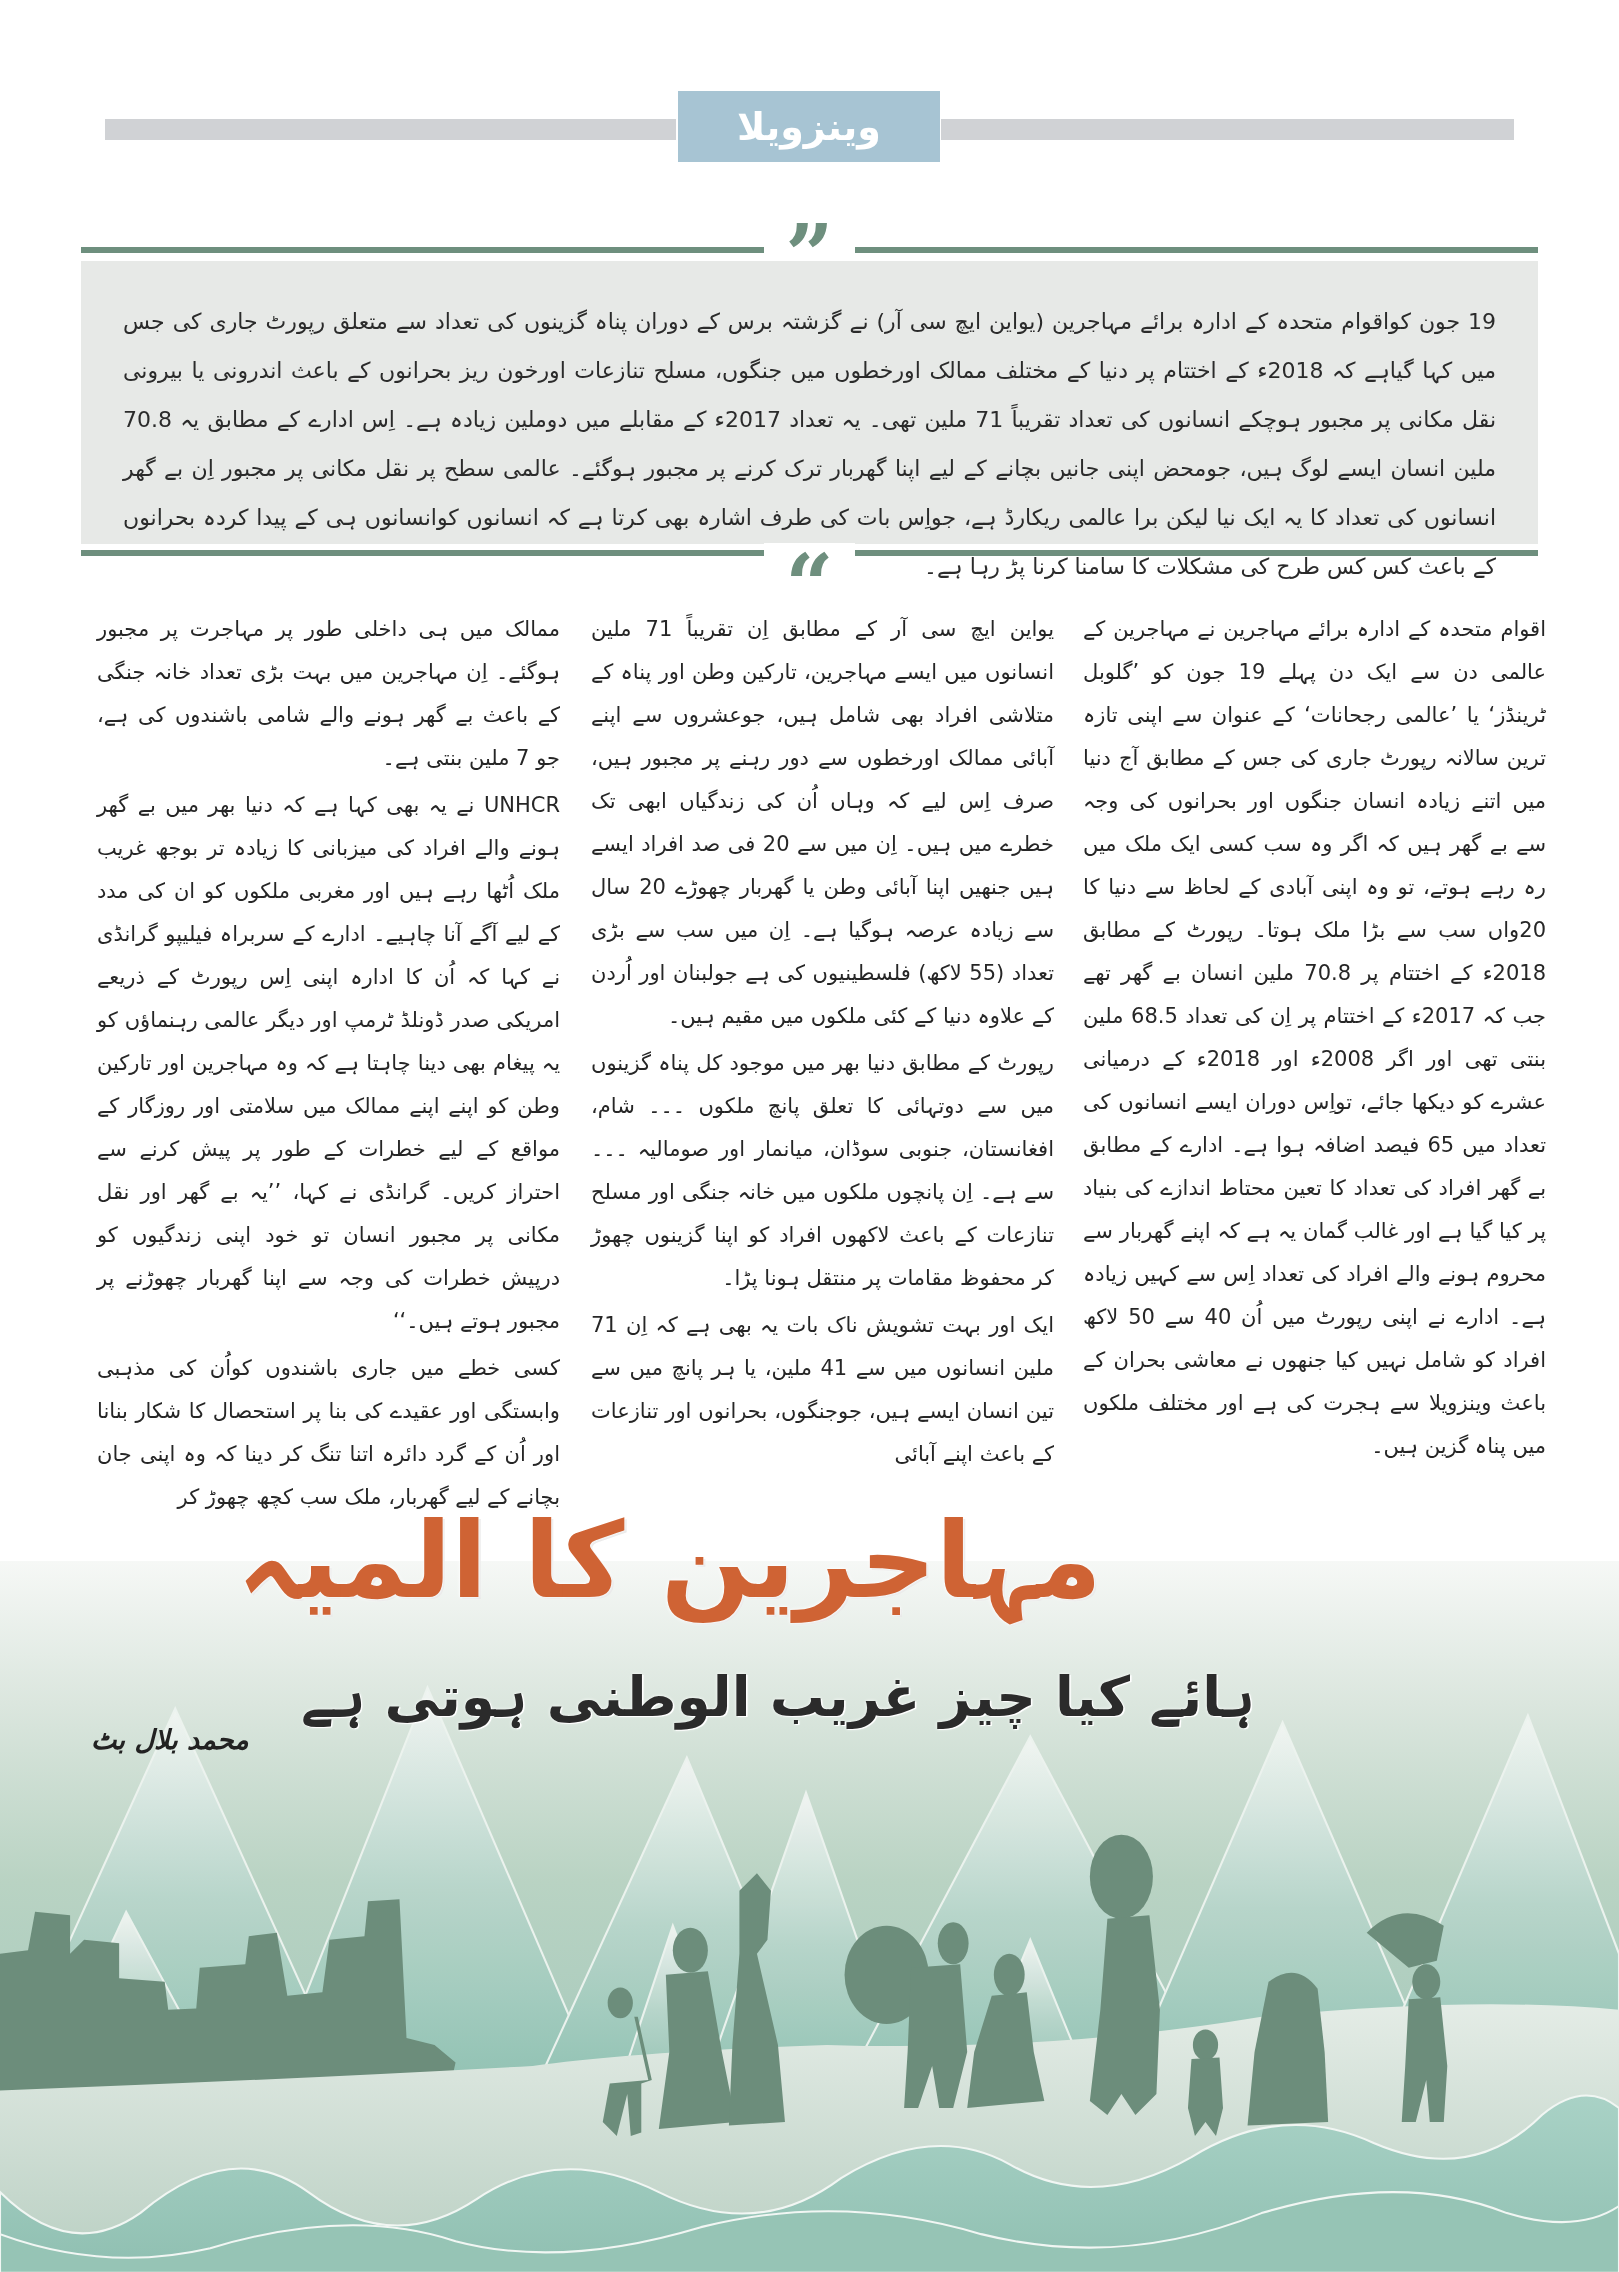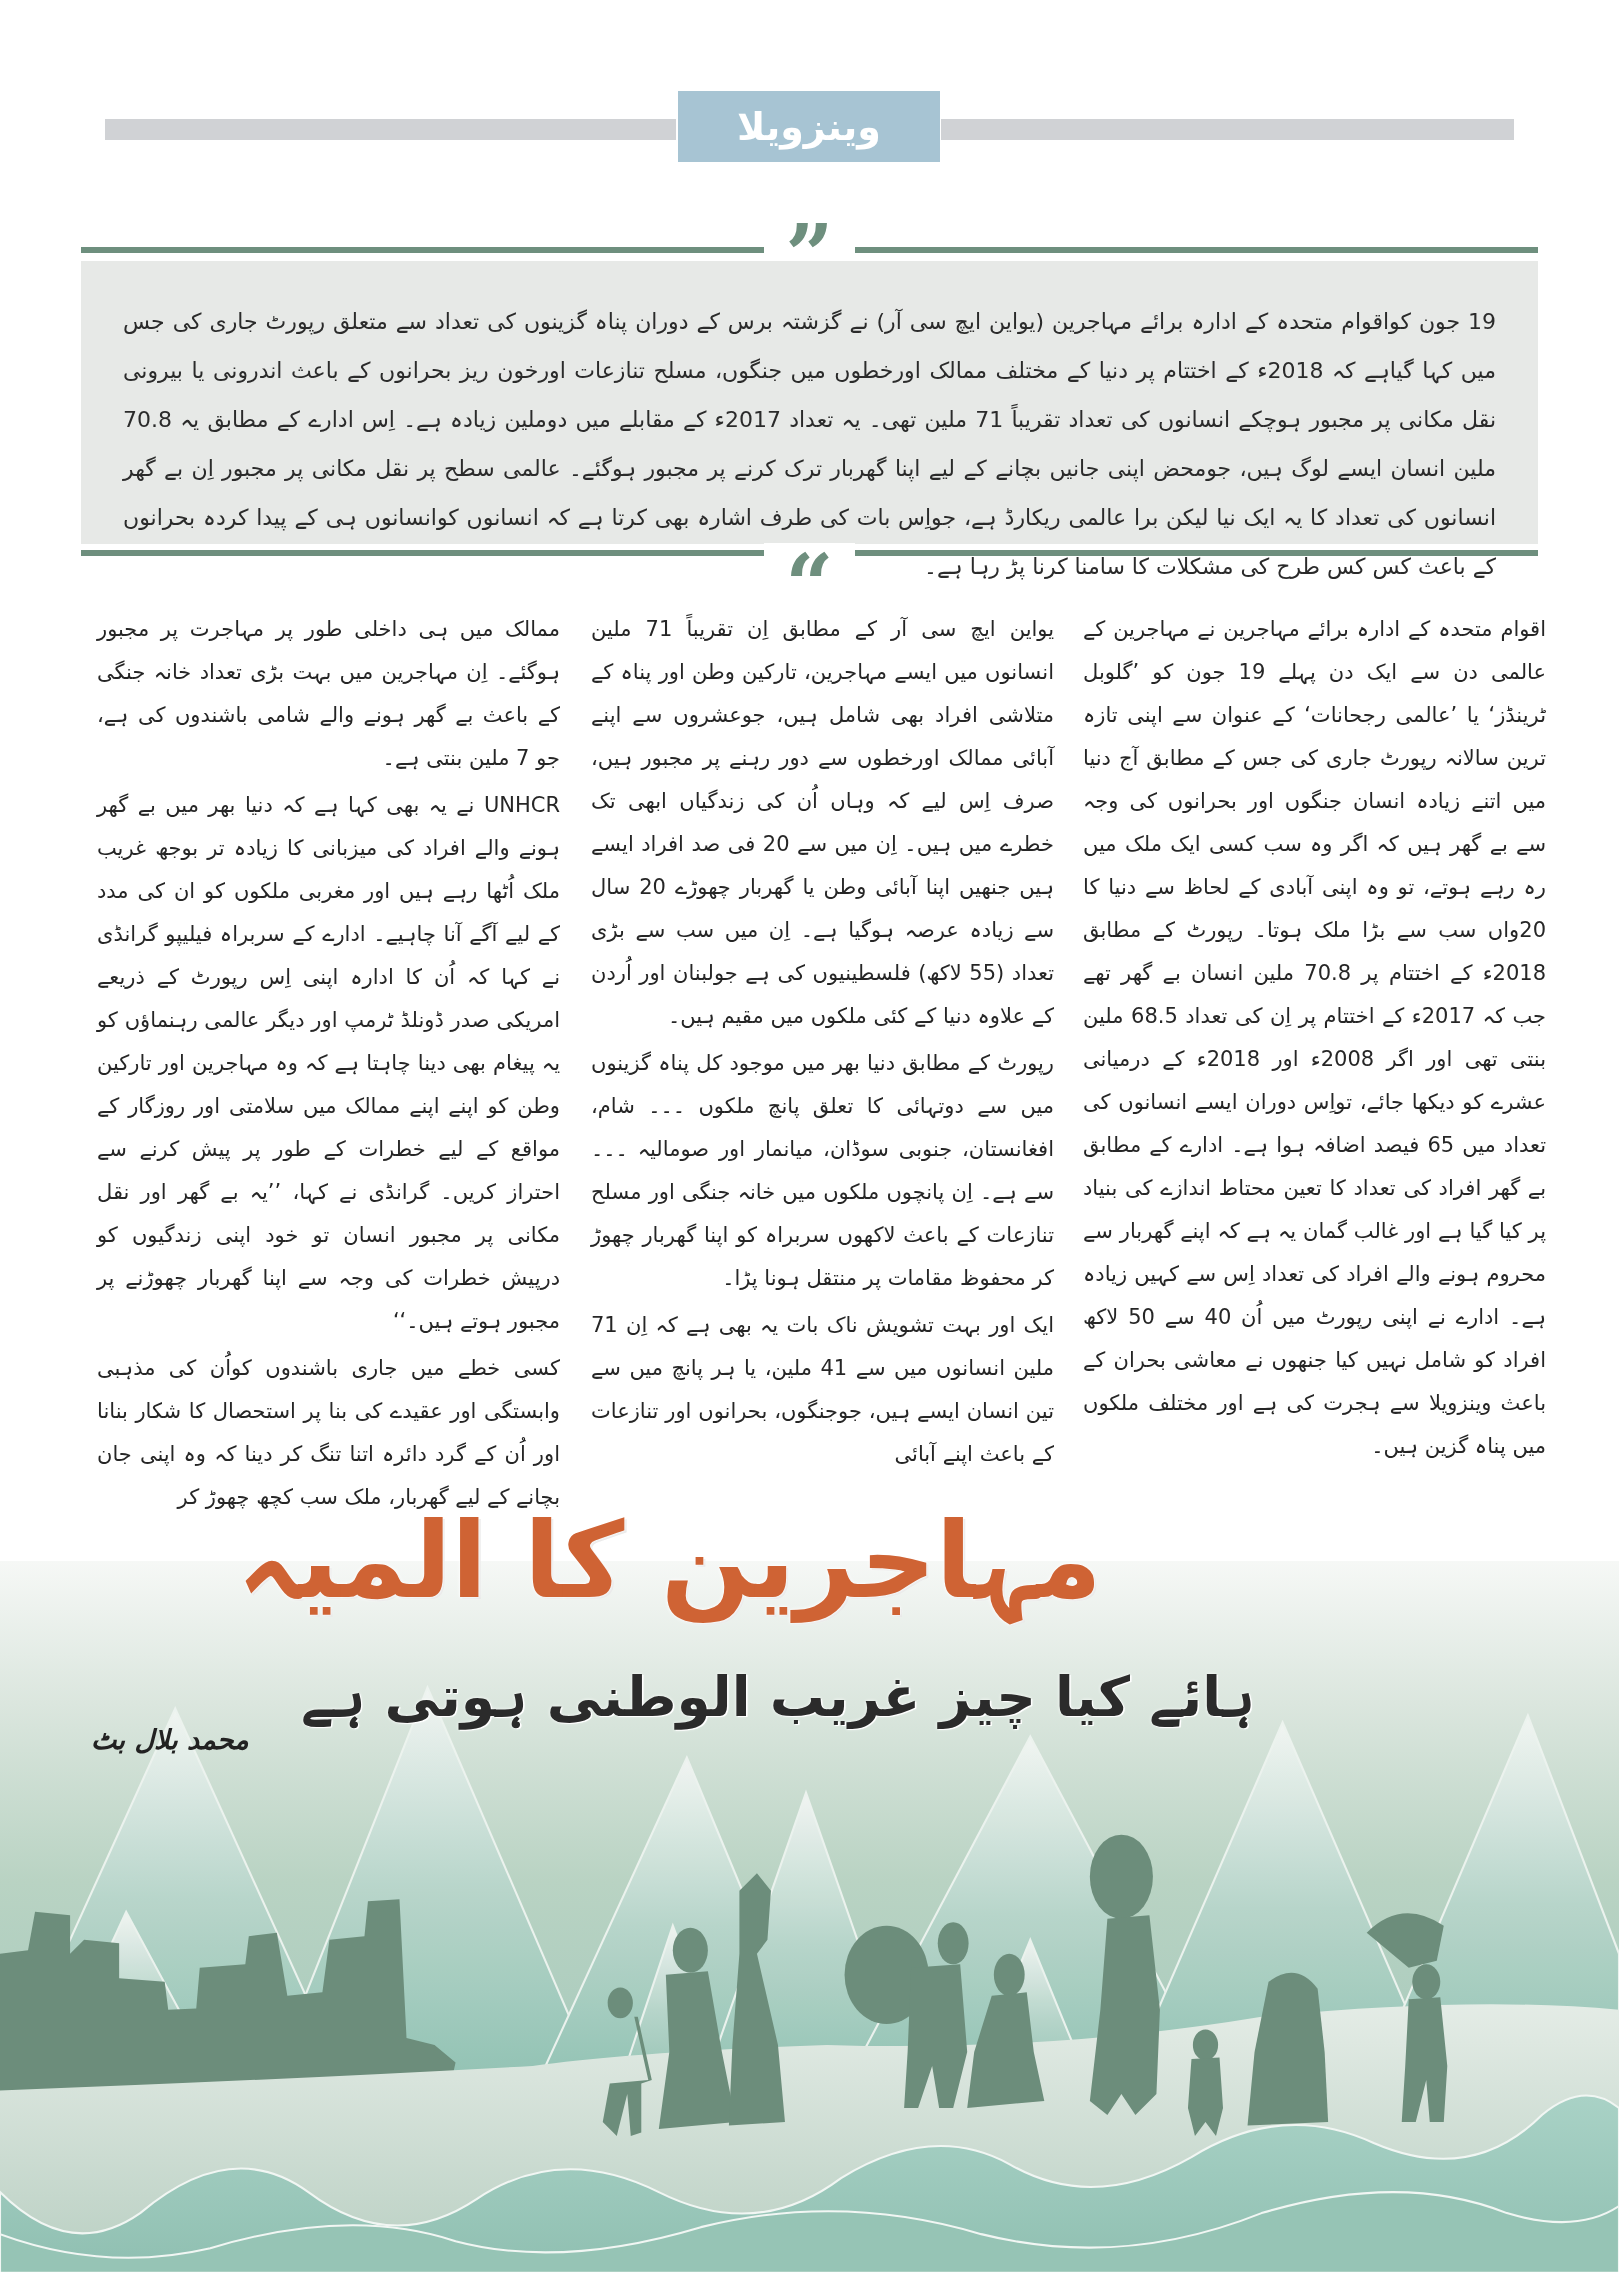--- a/index.html
+++ b/index.html
@@ -65,21 +65,21 @@
   <p class="intro-text">19 جون کواقوام متحدہ کے ادارہ برائے مہاجرین (یواین ایچ سی آر) نے گزشتہ برس کے دوران پناہ گزینوں کی تعداد سے متعلق رپورٹ جاری کی جس میں کہا گیاہے کہ 2018ء کے اختتام پر دنیا کے مختلف ممالک اورخطوں میں جنگوں، مسلح تنازعات اورخون ریز بحرانوں کے باعث اندرونی یا بیرونی نقل مکانی پر مجبور ہوچکے انسانوں کی تعداد تقریباً 71 ملین تھی۔ یہ تعداد 2017ء کے مقابلے میں دوملین زیادہ ہے۔ اِس ادارے کے مطابق یہ 70.8 ملین انسان ایسے لوگ ہیں، جومحض اپنی جانیں بچانے کے لیے اپنا گھربار ترک کرنے پر مجبور ہوگئے۔ عالمی سطح پر نقل مکانی پر مجبور اِن بے گھر انسانوں کی تعداد کا یہ ایک نیا لیکن برا عالمی ریکارڈ ہے، جواِس بات کی طرف اشارہ بھی کرتا ہے کہ انسانوں کوانسانوں ہی کے پیدا کردہ بحرانوں کے باعث کس کس طرح کی مشکلات کا سامنا کرنا پڑ رہا ہے۔</p>
 </div>
 <div class="rule bottom"></div>
 <div class="quote-mark open">“</div>
 
 <div class="col c1">
   <p>اقوام متحدہ کے ادارہ برائے مہاجرین نے مہاجرین کے عالمی دن سے ایک دن پہلے 19 جون کو ’گلوبل ٹرینڈز‘ یا ’عالمی رجحانات‘ کے عنوان سے اپنی تازہ ترین سالانہ رپورٹ جاری کی جس کے مطابق آج دنیا میں اتنے زیادہ انسان جنگوں اور بحرانوں کی وجہ سے بے گھر ہیں کہ اگر وہ سب کسی ایک ملک میں رہ رہے ہوتے، تو وہ اپنی آبادی کے لحاظ سے دنیا کا 20واں سب سے بڑا ملک ہوتا۔ رپورٹ کے مطابق 2018ء کے اختتام پر 70.8 ملین انسان بے گھر تھے جب کہ 2017ء کے اختتام پر اِن کی تعداد 68.5 ملین بنتی تھی اور اگر 2008ء اور 2018ء کے درمیانی عشرے کو دیکھا جائے، تواِس دوران ایسے انسانوں کی تعداد میں 65 فیصد اضافہ ہوا ہے۔ ادارے کے مطابق بے گھر افراد کی تعداد کا تعین محتاط اندازے کی بنیاد پر کیا گیا ہے اور غالب گمان یہ ہے کہ اپنے گھربار سے محروم ہونے والے افراد کی تعداد اِس سے کہیں زیادہ ہے۔ ادارے نے اپنی رپورٹ میں اُن 40 سے 50 لاکھ افراد کو شامل نہیں کیا جنھوں نے معاشی بحران کے باعث وینزویلا سے ہجرت کی ہے اور مختلف ملکوں میں پناہ گزین ہیں۔</p>
 </div>
 <div class="col c2">
   <p>یواین ایچ سی آر کے مطابق اِن تقریباً 71 ملین انسانوں میں ایسے مہاجرین، تارکین وطن اور پناہ کے متلاشی افراد بھی شامل ہیں، جوعشروں سے اپنے آبائی ممالک اورخطوں سے دور رہنے پر مجبور ہیں، صرف اِس لیے کہ وہاں اُن کی زندگیاں ابھی تک خطرے میں ہیں۔ اِن میں سے 20 فی صد افراد ایسے ہیں جنھیں اپنا آبائی وطن یا گھربار چھوڑے 20 سال سے زیادہ عرصہ ہوگیا ہے۔ اِن میں سب سے بڑی تعداد (55 لاکھ) فلسطینیوں کی ہے جولبنان اور اُردن کے علاوہ دنیا کے کئی ملکوں میں مقیم ہیں۔</p>
-  <p>رپورٹ کے مطابق دنیا بھر میں موجود کل پناہ گزینوں میں سے دوتہائی کا تعلق پانچ ملکوں ۔۔۔ شام، افغانستان، جنوبی سوڈان، میانمار اور صومالیہ ۔۔۔ سے ہے۔ اِن پانچوں ملکوں میں خانہ جنگی اور مسلح تنازعات کے باعث لاکھوں سربراہ کو اپنا گھربار چھوڑ کر محفوظ مقامات پر منتقل ہونا پڑا۔</p>
+  <p>رپورٹ کے مطابق دنیا بھر میں موجود کل پناہ گزینوں میں سے دوتہائی کا تعلق پانچ ملکوں ۔۔۔ شام، افغانستان، جنوبی سوڈان، میانمار اور صومالیہ ۔۔۔ سے ہے۔ اِن پانچوں ملکوں میں خانہ جنگی اور مسلح تنازعات کے باعث لاکھوں افراد کو اپنا گزینوں چھوڑ کر محفوظ مقامات پر منتقل ہونا پڑا۔</p>
   <p>ایک اور بہت تشویش ناک بات یہ بھی ہے کہ اِن 71 ملین انسانوں میں سے 41 ملین، یا ہر پانچ میں سے تین انسان ایسے ہیں، جوجنگوں، بحرانوں اور تنازعات کے باعث اپنے آبائی</p>
 </div>
 <div class="col c3">
   <p>ممالک میں ہی داخلی طور پر مہاجرت پر مجبور ہوگئے۔ اِن مہاجرین میں بہت بڑی تعداد خانہ جنگی کے باعث بے گھر ہونے والے شامی باشندوں کی ہے، جو 7 ملین بنتی ہے۔</p>
   <p>UNHCR نے یہ بھی کہا ہے کہ دنیا بھر میں بے گھر ہونے والے افراد کی میزبانی کا زیادہ تر بوجھ غریب ملک اُٹھا رہے ہیں اور مغربی ملکوں کو ان کی مدد کے لیے آگے آنا چاہیے۔ ادارے کے سربراہ فیلیپو گرانڈی نے کہا کہ اُن کا ادارہ اپنی اِس رپورٹ کے ذریعے امریکی صدر ڈونلڈ ٹرمپ اور دیگر عالمی رہنماؤں کو یہ پیغام بھی دینا چاہتا ہے کہ وہ مہاجرین اور تارکین وطن کو اپنے اپنے ممالک میں سلامتی اور روزگار کے مواقع کے لیے خطرات کے طور پر پیش کرنے سے احتراز کریں۔ گرانڈی نے کہا، ’’یہ بے گھر اور نقل مکانی پر مجبور انسان تو خود اپنی زندگیوں کو درپیش خطرات کی وجہ سے اپنا گھربار چھوڑنے پر مجبور ہوتے ہیں۔‘‘</p>
   <p>کسی خطے میں جاری باشندوں کواُن کی مذہبی وابستگی اور عقیدے کی بنا پر استحصال کا شکار بنانا اور اُن کے گرد دائرہ اتنا تنگ کر دینا کہ وہ اپنی جان بچانے کے لیے گھربار، ملک سب کچھ چھوڑ کر</p>
 </div>
 
 <div class="hero">
   <svg width="1619" height="712" viewBox="0 0 2310 1015">

